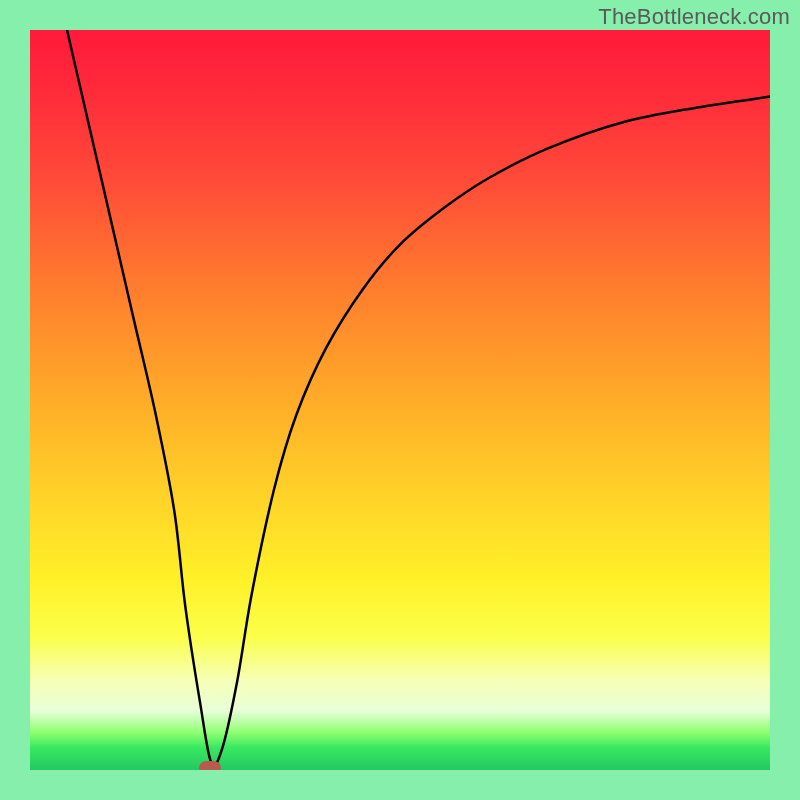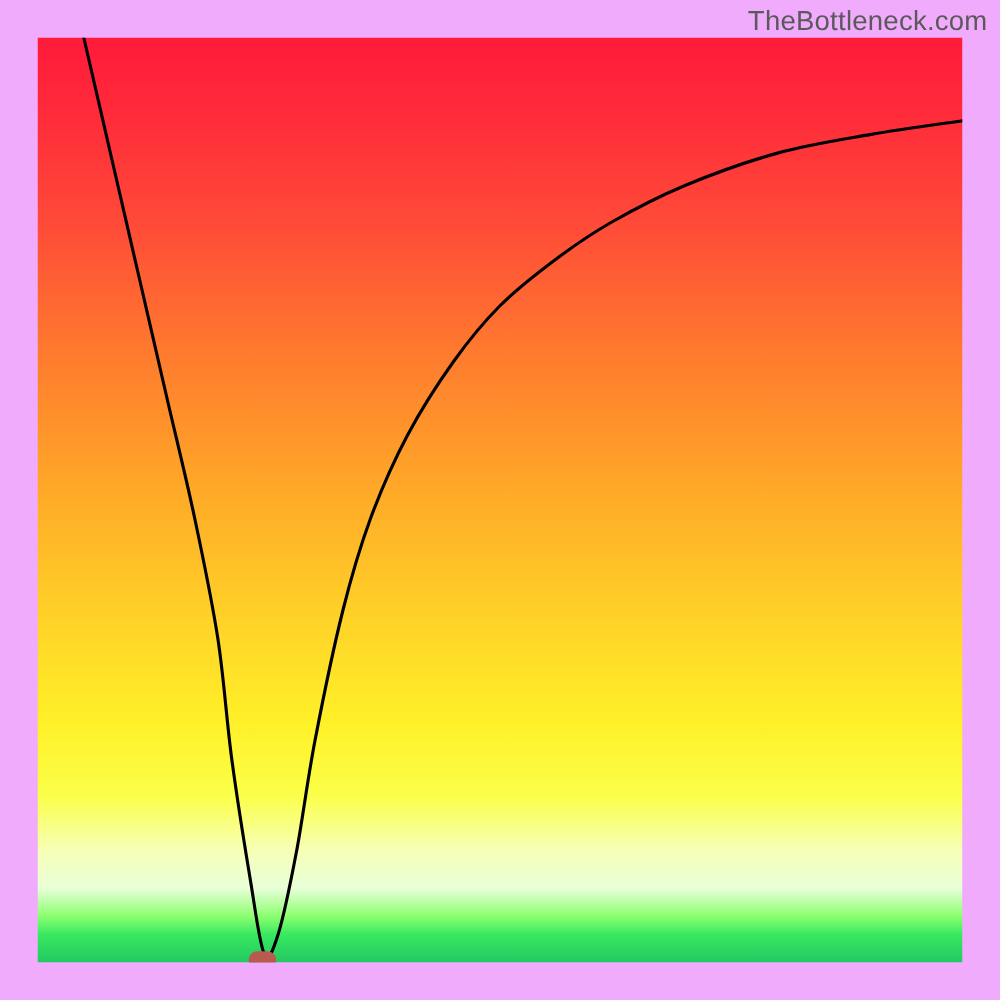--- a/index.html
+++ b/index.html
@@ -8,21 +8,21 @@
     width: 800px;
     height: 800px;
     background: #000;
     overflow: hidden;
     font-family: Arial, Helvetica, sans-serif;
   }
   .frame {
     position: relative;
     width: 800px;
     height: 800px;
-    background: #f0abfc;
+    background: #86efac;
   }
   .watermark {
     position: absolute;
     top: 4px;
     right: 10px;
     color: #5a5a5a;
     font-size: 22px;
     font-weight: 500;
     letter-spacing: 0.2px;
     z-index: 10;

